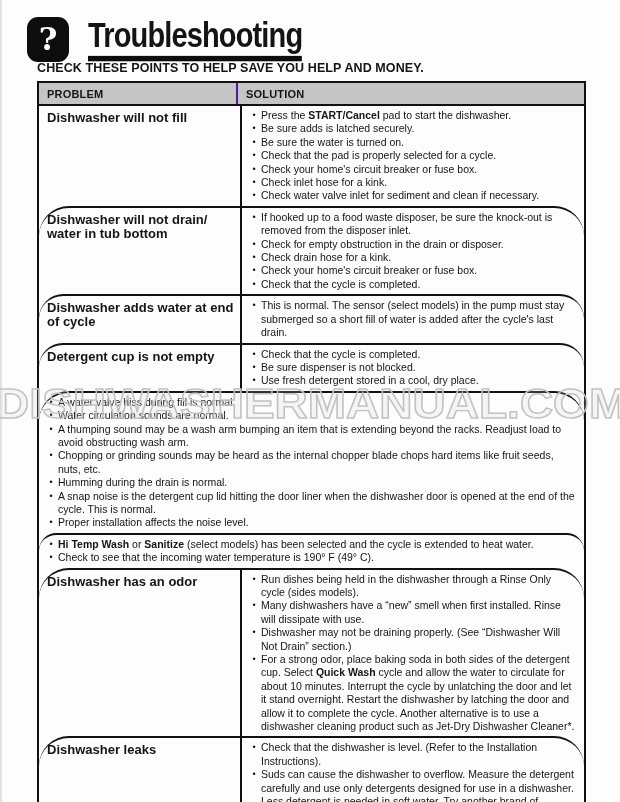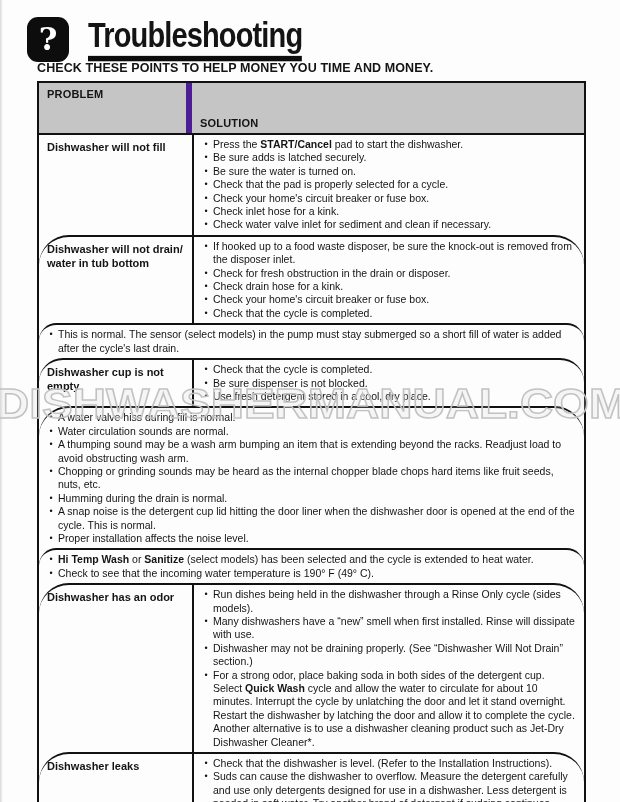--- a/index.html
+++ b/index.html
@@ -36,28 +36,28 @@
     white-space: nowrap;
   }
   .subtitle { padding: 9px 0 6px 37px; font-size: 12.5px; font-weight: bold; letter-spacing: 0.1px; }
   
   .ttable {
     margin-left: 37px; width: 549px;
     border: 2px solid #111;
   }
   .thead { display: flex; background: #c5c5c5; border-bottom: 2px solid #111; }
   .th { font-size: 11px; font-weight: bold; padding: 5px 8px 4px 8px; letter-spacing: 0.2px; }
-  .th-problem { width: 153px; border-right: 6px solid #4c1d95; }
-  .th-solution { flex: 1; margin-top: 29px; }
+  .th-problem { width: 199px; border-right: 2px solid #4c1d95; }
+  .th-solution { flex: 1; }
   .trow { display: flex; }
   .trow + .trow { border-top: 2px solid #111; border-radius: 30px; }
   .pcell {
-    width: 155px; flex: 0 0 auto;
+    width: 203px; flex: 0 0 auto;
     border-right: 2px solid #111;
-    font-weight: bold; font-size: 11px; line-height: 14px;
+    font-weight: bold; font-size: 13px; line-height: 14px;
     padding: 5px 6px 4px 8px;
   }
   .scell { flex: 1; padding: 3px 8px 3px 5px; }
   .bullet { display: flex; font-size: 10.5px; line-height: 13.4px; }
   .dot { width: 14px; flex: 0 0 auto; text-align: center; font-size: 9px; line-height: 13.4px; }
   .btext { flex: 1; }
   .btext .bold { font-weight: bold; }
   
   .watermark {
     position: absolute; top: 376px; left: -4px; width: 630px;
@@ -75,21 +75,21 @@
 <div class="page">
   <div class="scan-edge"></div>
 
   <div class="hdr">
     <div class="qicon">
       <span>?</span>
     </div>
     <div class="title">Troubleshooting</div>
   </div>
 
-  <div class="subtitle">CHECK THESE POINTS TO HELP MONEY YOU TIME AND MONEY.</div>
+  <div class="subtitle">CHECK THESE POINTS TO HELP SAVE YOU HELP AND MONEY.</div>
 
   <div class="ttable">
     <div class="thead">
       <div class="th th-problem">PROBLEM</div>
       <div class="th th-solution">SOLUTION</div>
     </div>
     <div id="rows">
         <div class="trow">
           <div class="pcell">Dishwasher will not fill</div>
           <div class="scell">
@@ -125,46 +125,47 @@
         </div>
         <div class="trow">
           <div class="pcell">Dishwasher will not drain/ water in tub bottom</div>
           <div class="scell">
             <div class="bullet">
               <div class="dot">•</div>
               <div class="btext"><span>If hooked up to a food waste disposer, be sure the knock-out is removed from the disposer inlet.</span></div>
             </div>
             <div class="bullet">
               <div class="dot">•</div>
-              <div class="btext"><span>Check for fresh obstruction in the drain or disposer.</span></div>
+              <div class="btext"><span>Check for empty obstruction in the drain or disposer.</span></div>
             </div>
             <div class="bullet">
               <div class="dot">•</div>
               <div class="btext"><span>Check drain hose for a kink.</span></div>
             </div>
             <div class="bullet">
               <div class="dot">•</div>
               <div class="btext"><span>Check your home's circuit breaker or fuse box.</span></div>
             </div>
             <div class="bullet">
               <div class="dot">•</div>
               <div class="btext"><span>Check that the cycle is completed.</span></div>
             </div>
           </div>
         </div>
         <div class="trow">
+          <div class="pcell">Dishwasher adds water at end of cycle</div>
           <div class="scell">
             <div class="bullet">
               <div class="dot">•</div>
               <div class="btext"><span>This is normal. The sensor (select models) in the pump must stay submerged so a short fill of water is added after the cycle's last drain.</span></div>
             </div>
           </div>
         </div>
         <div class="trow">
-          <div class="pcell">Dishwasher cup is not empty</div>
+          <div class="pcell">Detergent cup is not empty</div>
           <div class="scell">
             <div class="bullet">
               <div class="dot">•</div>
               <div class="btext"><span>Check that the cycle is completed.</span></div>
             </div>
             <div class="bullet">
               <div class="dot">•</div>
               <div class="btext"><span>Be sure dispenser is not blocked.</span></div>
             </div>
             <div class="bullet">

